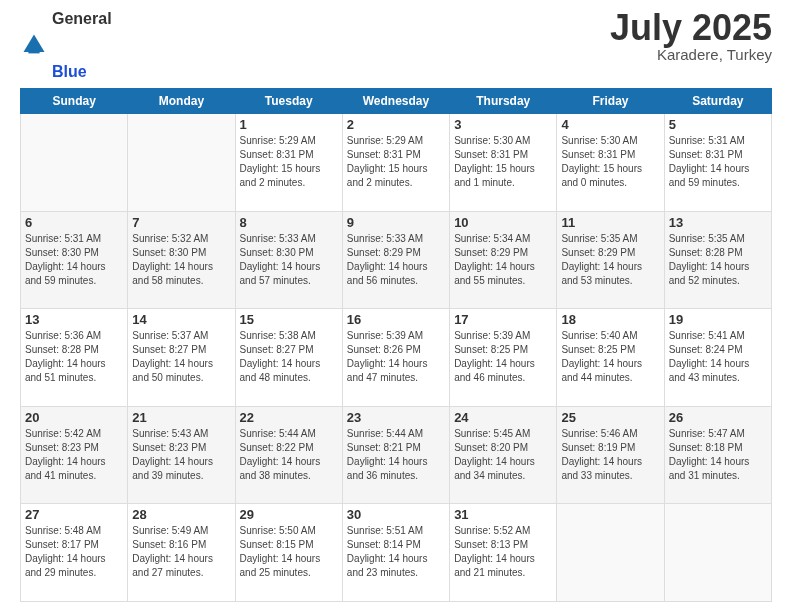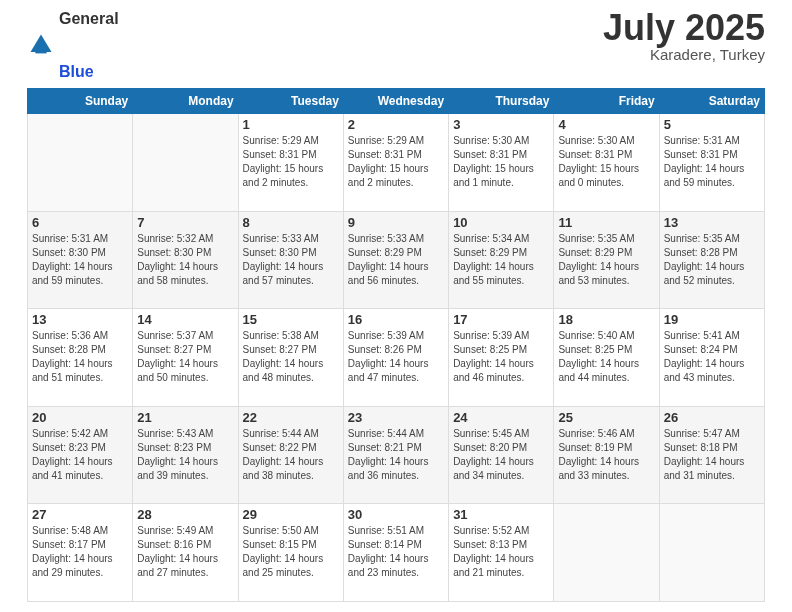--- a/index.html
+++ b/index.html
@@ -6,21 +6,21 @@
     body {
       width: 792px;
       height: 612px;
       font-family: Arial, sans-serif;
       background: #fff;
       overflow: hidden;
     }
     .page {
       width: 792px;
       height: 612px;
-      padding: 10px 27px;
+      padding: 10px 20px;
       display: flex;
       flex-direction: column;
     }
     .header {
       display: flex;
       justify-content: space-between;
       align-items: flex-start;
       margin-bottom: 8px;
     }
     .logo {
@@ -69,21 +69,21 @@
       border-collapse: collapse;
       width: 100%;
       table-layout: fixed;
     }
     .calendar th {
       background-color: #1a6faf;
       color: #fff;
       padding: 5px 4px;
       font-size: 12px;
       font-weight: bold;
-      text-align: right;
+      text-align: center;
       border: 1px solid #1a6faf;
     }
     .calendar td {
       vertical-align: top;
       padding: 3px 4px;
       border: 1px solid #ddd;
       font-size: 9.5px;
       color: #333;
       height: 88px;
       background: #fff;

